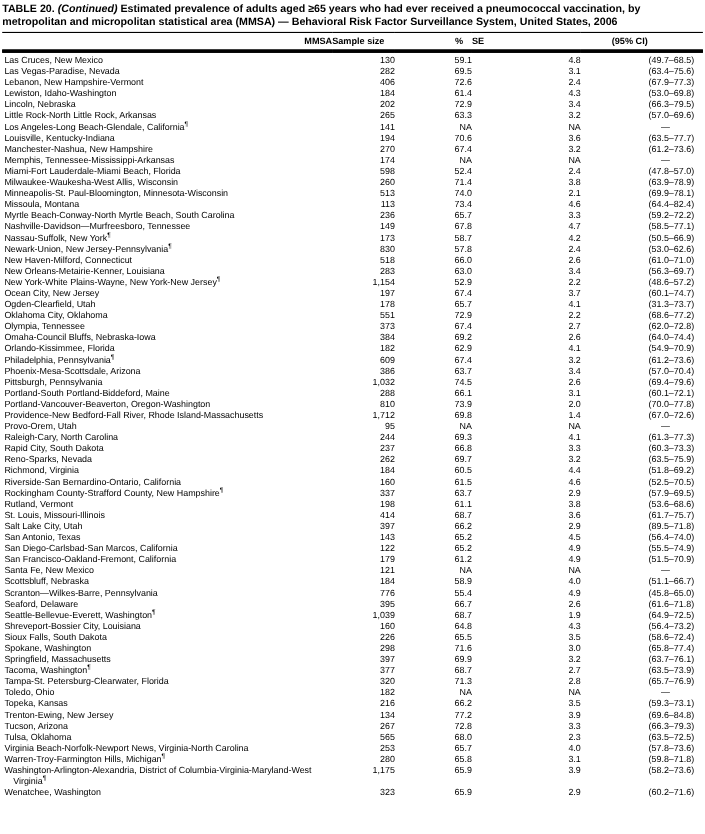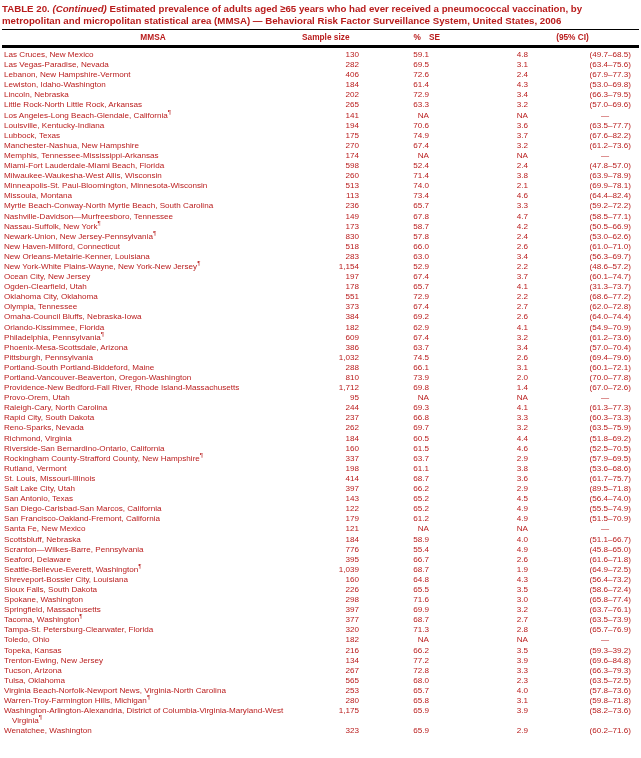--- a/index.html
+++ b/index.html
@@ -1,21 +1,21 @@
 <!DOCTYPE html>
 <html><head>
 <meta charset="utf-8">
 <style>
   html, body { margin:0; padding:0; background:#ffffff; }
   .page {
     position: relative;
     width: 641px;
     height: 758px;
     background: #ffffff;
-    color: #b91c1c;
+    color: #000000;
     font-family: "Liberation Sans", sans-serif;
     overflow: hidden;
     box-sizing: border-box;
     padding: 3px 2px 0 2px;
   }
   .title {
     width: 637px;
     font-size: 9.7px;
     line-height: 12px;
     font-weight: bold;
@@ -29,21 +29,21 @@
   }
   thead th {
     border-top: 1px solid #000;
     border-bottom: 3px solid #000;
     font-size: 8.3px;
     font-weight: bold;
     padding: 2px 0 3px 0;
     vertical-align: bottom;
     white-space: nowrap;
   }
-  th.c-name { text-align: center; padding-left: 2px; }
+  th.c-name { text-align: right; padding-left: 2px; }
   th.c-sample { text-align: left; }
   th.c-pct { text-align: right; padding-right: 8px; }
   th.c-se { text-align: left; padding-right: 3px; }
   th.c-ci { padding-right: 22px; }
   tbody { }
   tbody tr:first-child td { padding-top: 2px; }
   td {
     font-size: 8.1px;
     line-height: 10.1px;
     padding: 0;
@@ -137,27 +137,20 @@
           <td class="c-ci dash">—</td>
         </tr>
         <tr>
           <td class="c-name">Louisville, Kentucky-Indiana</td>
           <td class="c-sample">194</td>
           <td class="c-pct">70.6</td>
           <td class="c-se">3.6</td>
           <td class="c-ci">(63.5–77.7)</td>
         </tr>
         <tr>
-          <td class="c-name">Lubbock, Texas</td>
-          <td class="c-sample">175</td>
-          <td class="c-pct">74.9</td>
-          <td class="c-se">3.7</td>
-          <td class="c-ci">(67.6–82.2)</td>
-        </tr>
-        <tr>
           <td class="c-name">Manchester-Nashua, New Hampshire</td>
           <td class="c-sample">270</td>
           <td class="c-pct">67.4</td>
           <td class="c-se">3.2</td>
           <td class="c-ci">(61.2–73.6)</td>
         </tr>
         <tr>
           <td class="c-name">Memphis, Tennessee-Mississippi-Arkansas</td>
           <td class="c-sample">174</td>
           <td class="c-pct">NA</td>
@@ -498,21 +491,21 @@
           <td class="c-sample">182</td>
           <td class="c-pct">NA</td>
           <td class="c-se">NA</td>
           <td class="c-ci dash">—</td>
         </tr>
         <tr>
           <td class="c-name">Topeka, Kansas</td>
           <td class="c-sample">216</td>
           <td class="c-pct">66.2</td>
           <td class="c-se">3.5</td>
-          <td class="c-ci">(59.3–39.2)</td>
+          <td class="c-ci">(59.3–73.1)</td>
         </tr>
         <tr>
           <td class="c-name">Trenton-Ewing, New Jersey</td>
           <td class="c-sample">134</td>
           <td class="c-pct">77.2</td>
           <td class="c-se">3.9</td>
           <td class="c-ci">(69.6–84.8)</td>
         </tr>
         <tr>
           <td class="c-name">Tucson, Arizona</td>

